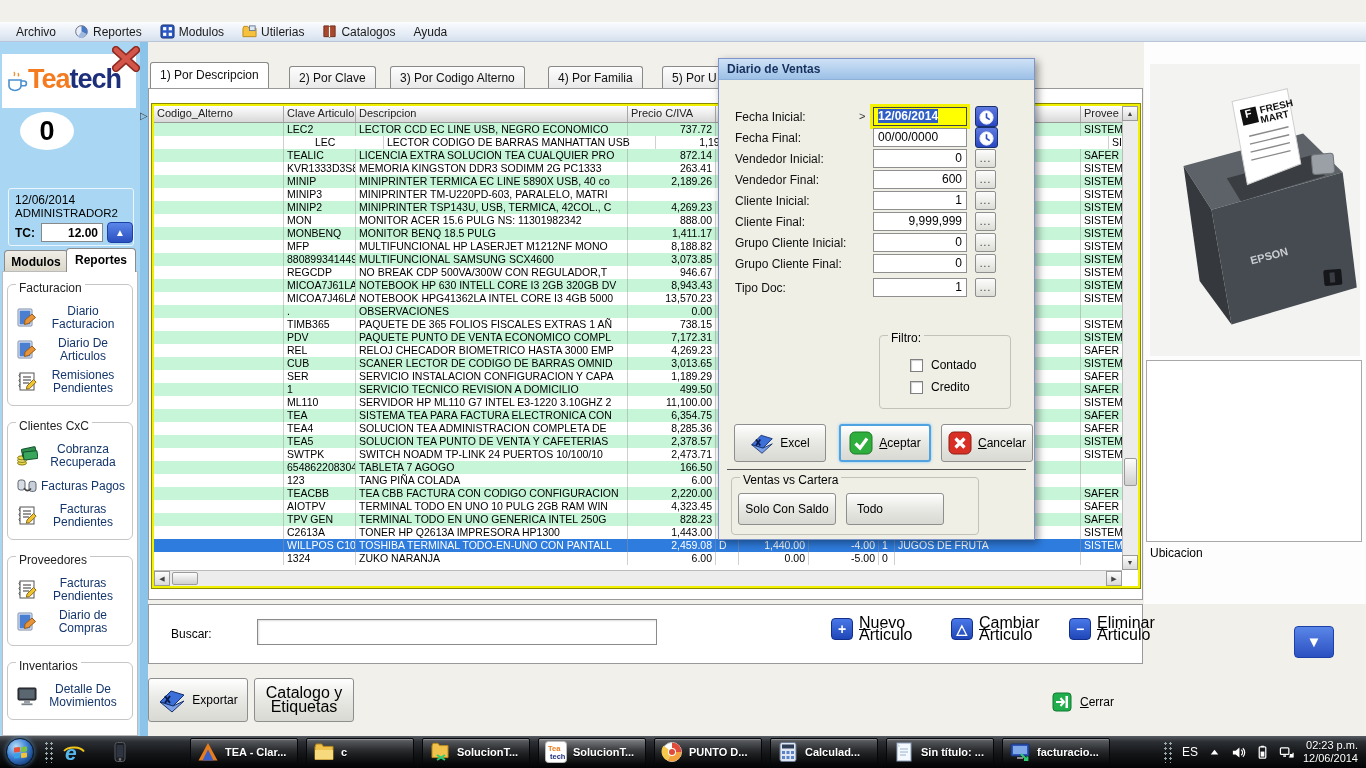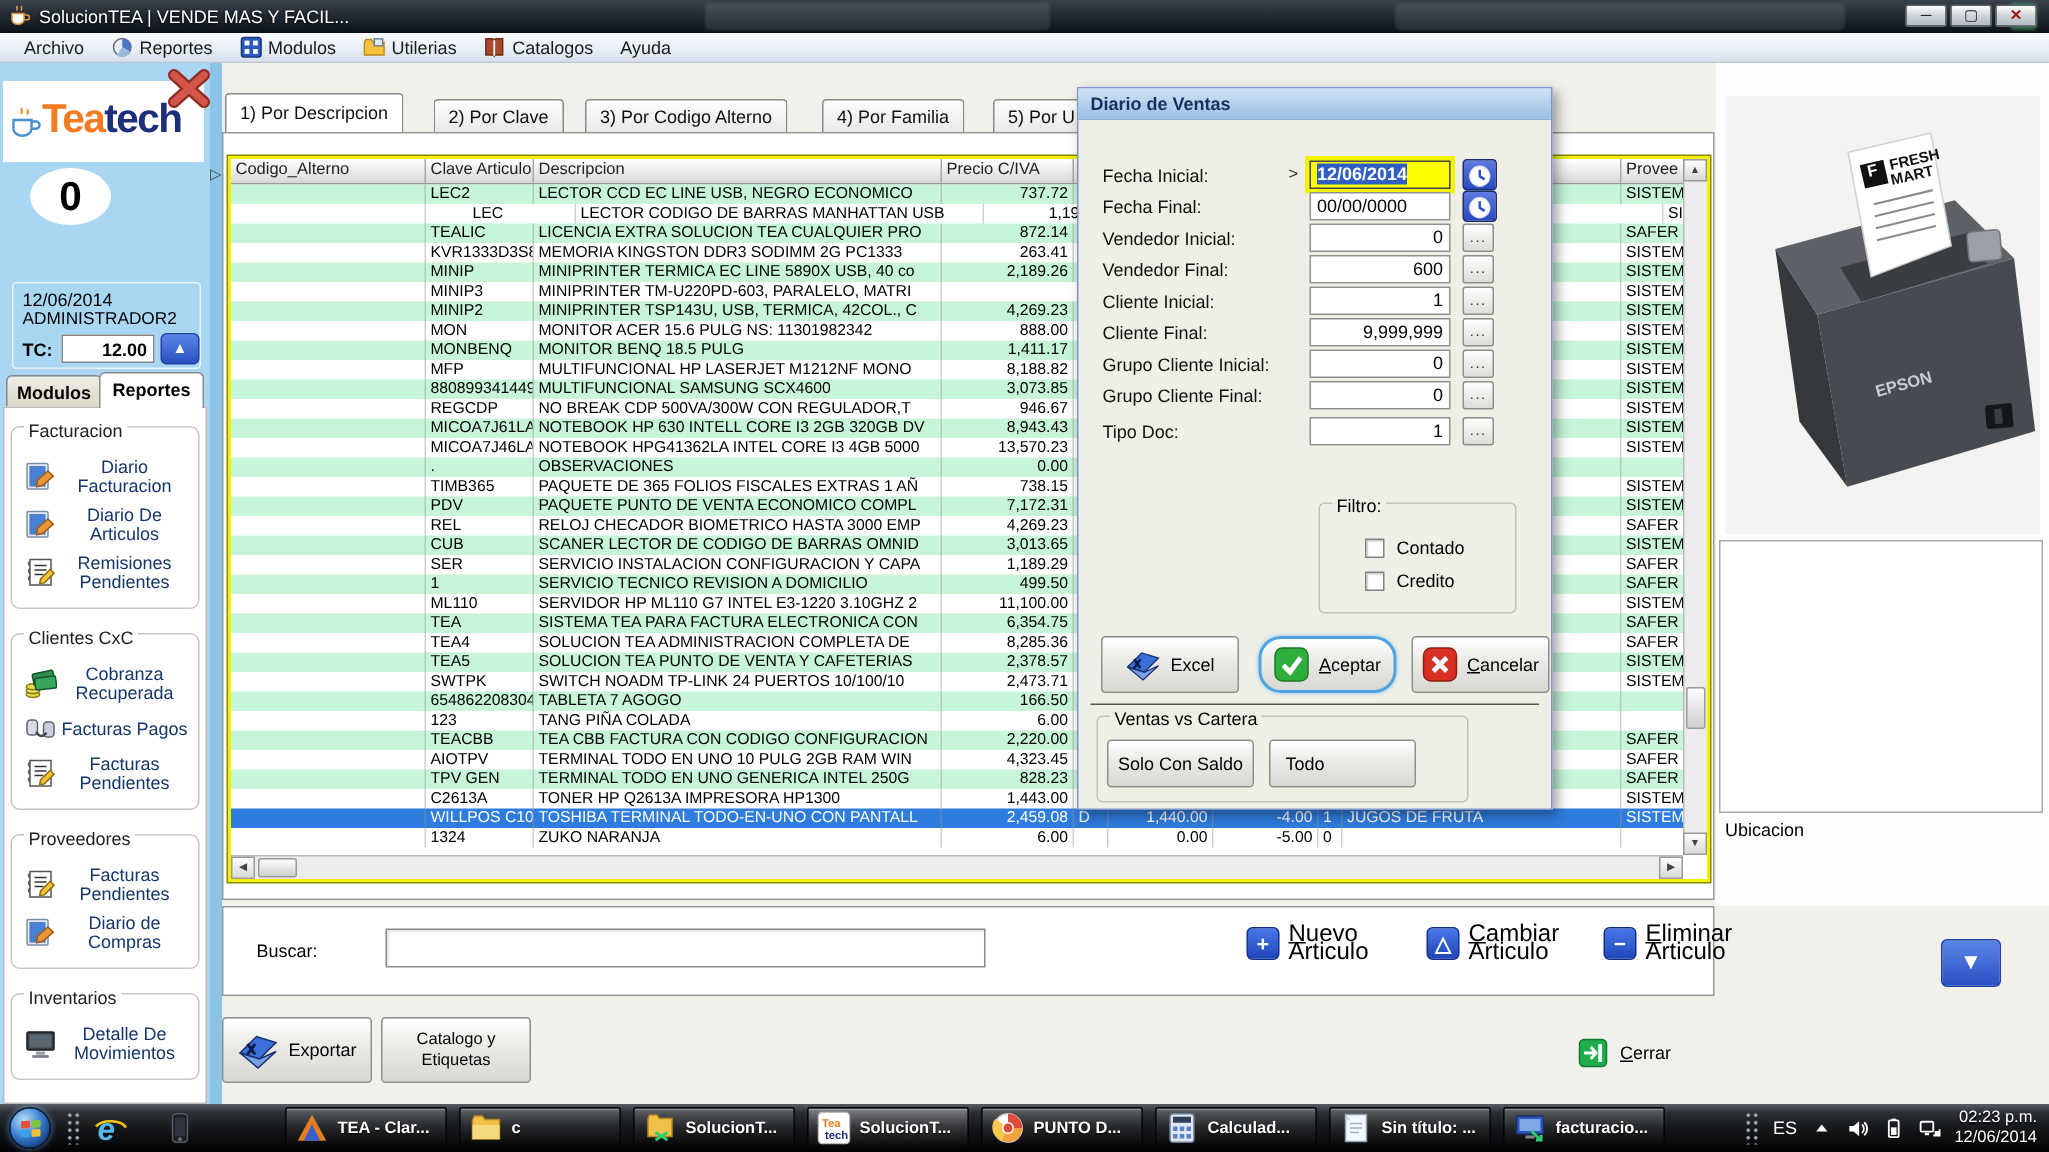--- a/index.html
+++ b/index.html
@@ -156,38 +156,20 @@
   .tray .exp { font-size:7px; }
   .clock { text-align:right; font-size:11px; line-height:13px; text-shadow:0 1px 1px #000; }
   .dots { width:10px; height:22px; background-image:radial-gradient(circle, #9aa 1px, transparent 1.2px); background-size:5px 5px; }
   u { text-decoration:underline; }
 </style>
 </head>
 <body>
 
 <div class="screen">
 
-  <div class="titlebar">
-    <div class="blob" style="left:470px;width:230px;"></div>
-    <div class="blob" style="left:930px;width:300px;"></div>
-    <div class="blob" style="left:1340px;width:18px;background:rgba(80,190,120,.5);"></div>
-    <span class="tb-icon">
-      <svg viewBox="0 0 16 16">
-          <path d="M3 6 h8 v4 a4 3.2 0 0 1-8 0 z" fill="#fff" stroke="#e8953a"></path>
-          <path d="M11 7 h2 a1.6 1.6 0 0 1 0 3.2 h-2" fill="none" stroke="#e8953a"></path>
-          <path d="M6 1 q1 1.5 0 3 M9 1 q1 1.5 0 3" stroke="#f0a050" fill="none"></path>
-        </svg>
-    </span>
-    <span class="tb-title">SolucionTEA | VENDE MAS Y FACIL...</span>
-    <span class="winbtns" id="winbtns">
-        <span class="winbtn">─</span>
-        <span class="winbtn">▢</span>
-        <span class="winbtn close">✕</span>
-      </span>
-  </div>
 
   <div class="menubar" id="menubar">
       <span class="menu-item">
         <span>Archivo</span>
       </span>
       <span class="menu-item">
         <span class="ic" style="width: 15px; height: 15px;">
           <svg viewBox="0 0 16 16">
             <circle cx="8" cy="8" r="6.2" fill="#e8eef8" stroke="#667"></circle>
             <path d="M8 8 L8 1.8 A6.2 6.2 0 0 1 13.4 11 Z" fill="#4a79c4"></path>
@@ -840,21 +822,21 @@
     <span class="ic" style="width:28px;height:26px;">
         <svg viewBox="0 0 28 26">
           <path d="M2 15 L13 4 L26 8 L15 19 Z" fill="#3d6fd8" stroke="#16306e"></path>
           <path d="M2 15 L15 19 L26 14 L14 25 Z" fill="#7aa0e8" stroke="#16306e"></path>
           <path d="M7 9 l5 7 M12 9 l-5 7" stroke="#0a1a4a" stroke-width="2"></path>
         </svg>
       </span>
     <span>Exportar</span>
   </button>
   <button class="btn3d footer-catalogo">
-    <span style="font-size:11px;">Catalogo y Etiquetas</span>
+    <span style="font-size:16px;">Catalogo y Etiquetas</span>
   </button>
   <div class="footer-cerrar">
     <span class="ic">
         <svg viewBox="0 0 20 20">
           <rect x="1" y="1" width="18" height="18" rx="3" fill="#1fae4b" stroke="#0e7a30"></rect>
           <path d="M4 10 h8 M8.5 6 l3.5 4 -3.5 4" stroke="#fff" stroke-width="2" fill="none"></path>
           <rect x="13.5" y="4" width="2.5" height="12" fill="#fff"></rect>
         </svg>
       </span>
     <span id="cerrar-label"><u>C</u>errar</span>
@@ -963,21 +945,21 @@
         <button class="btn3d dlg-btn" style="left: 15px;">
           <span class="ic" style="width: 24px; height: 24px;">
             <svg viewBox="0 0 28 26">
               <path d="M2 15 L13 4 L26 8 L15 19 Z" fill="#3d6fd8" stroke="#16306e"></path>
               <path d="M2 15 L15 19 L26 14 L14 25 Z" fill="#7aa0e8" stroke="#16306e"></path>
               <path d="M7 9 l5 7 M12 9 l-5 7" stroke="#0a1a4a" stroke-width="2"></path>
             </svg>
           </span>
           <span>Excel</span>
         </button>
-        <button class="btn3d dlg-btn focused" style="left: 120px; border-radius: 15px;">
+        <button class="btn3d dlg-btn focused" style="left: 120px;">
           <span class="ic" style="width: 24px; height: 24px;">
             <svg viewBox="0 0 24 24">
               <rect x="1" y="1" width="22" height="22" rx="5" fill="#2eae3c" stroke="#1b7a26"></rect>
               <path d="M6.5 12.5 l4.5 4.5 7-9.5" stroke="#fff" stroke-width="3.2" fill="none"></path>
             </svg>
           </span>
           <span><u>A</u>ceptar</span>
         </button>
         <button class="btn3d dlg-btn" style="left: 222px;">
           <span class="ic" style="width: 24px; height: 24px;">

